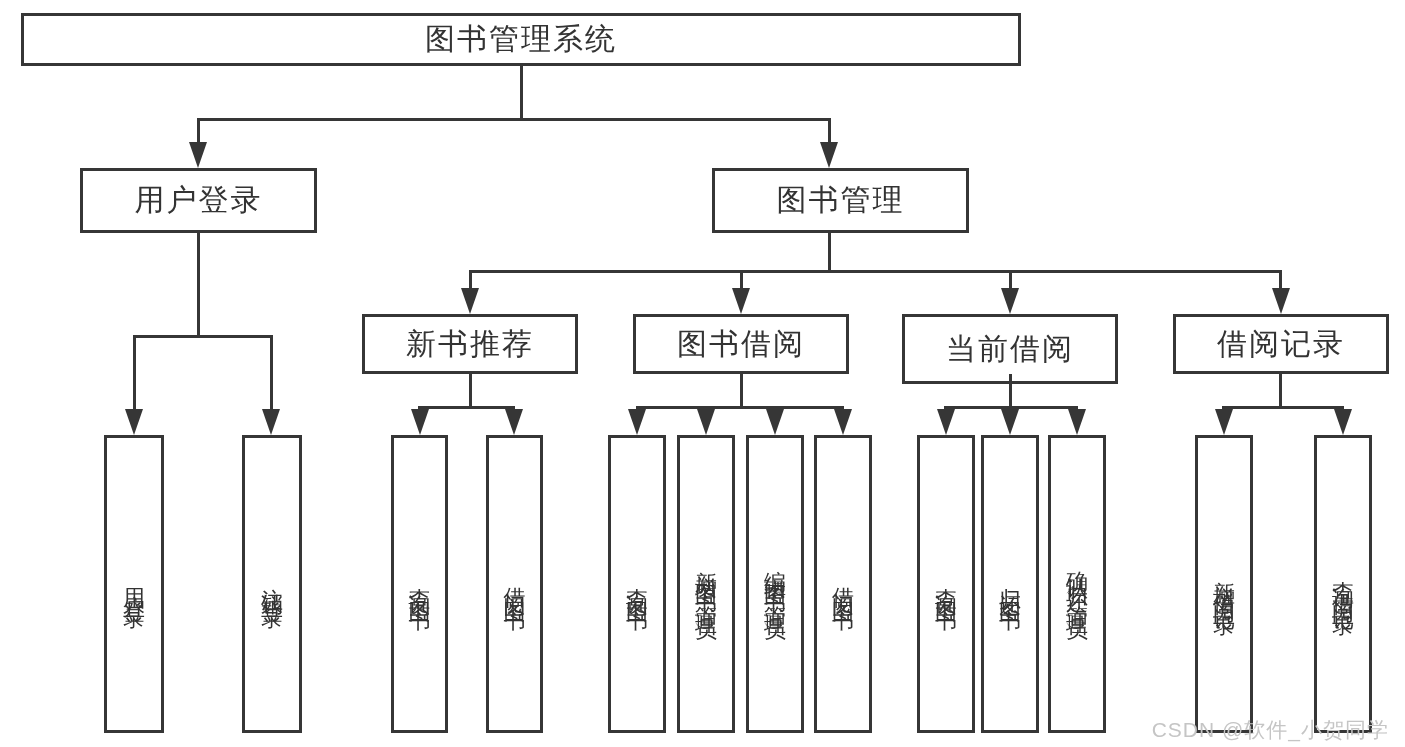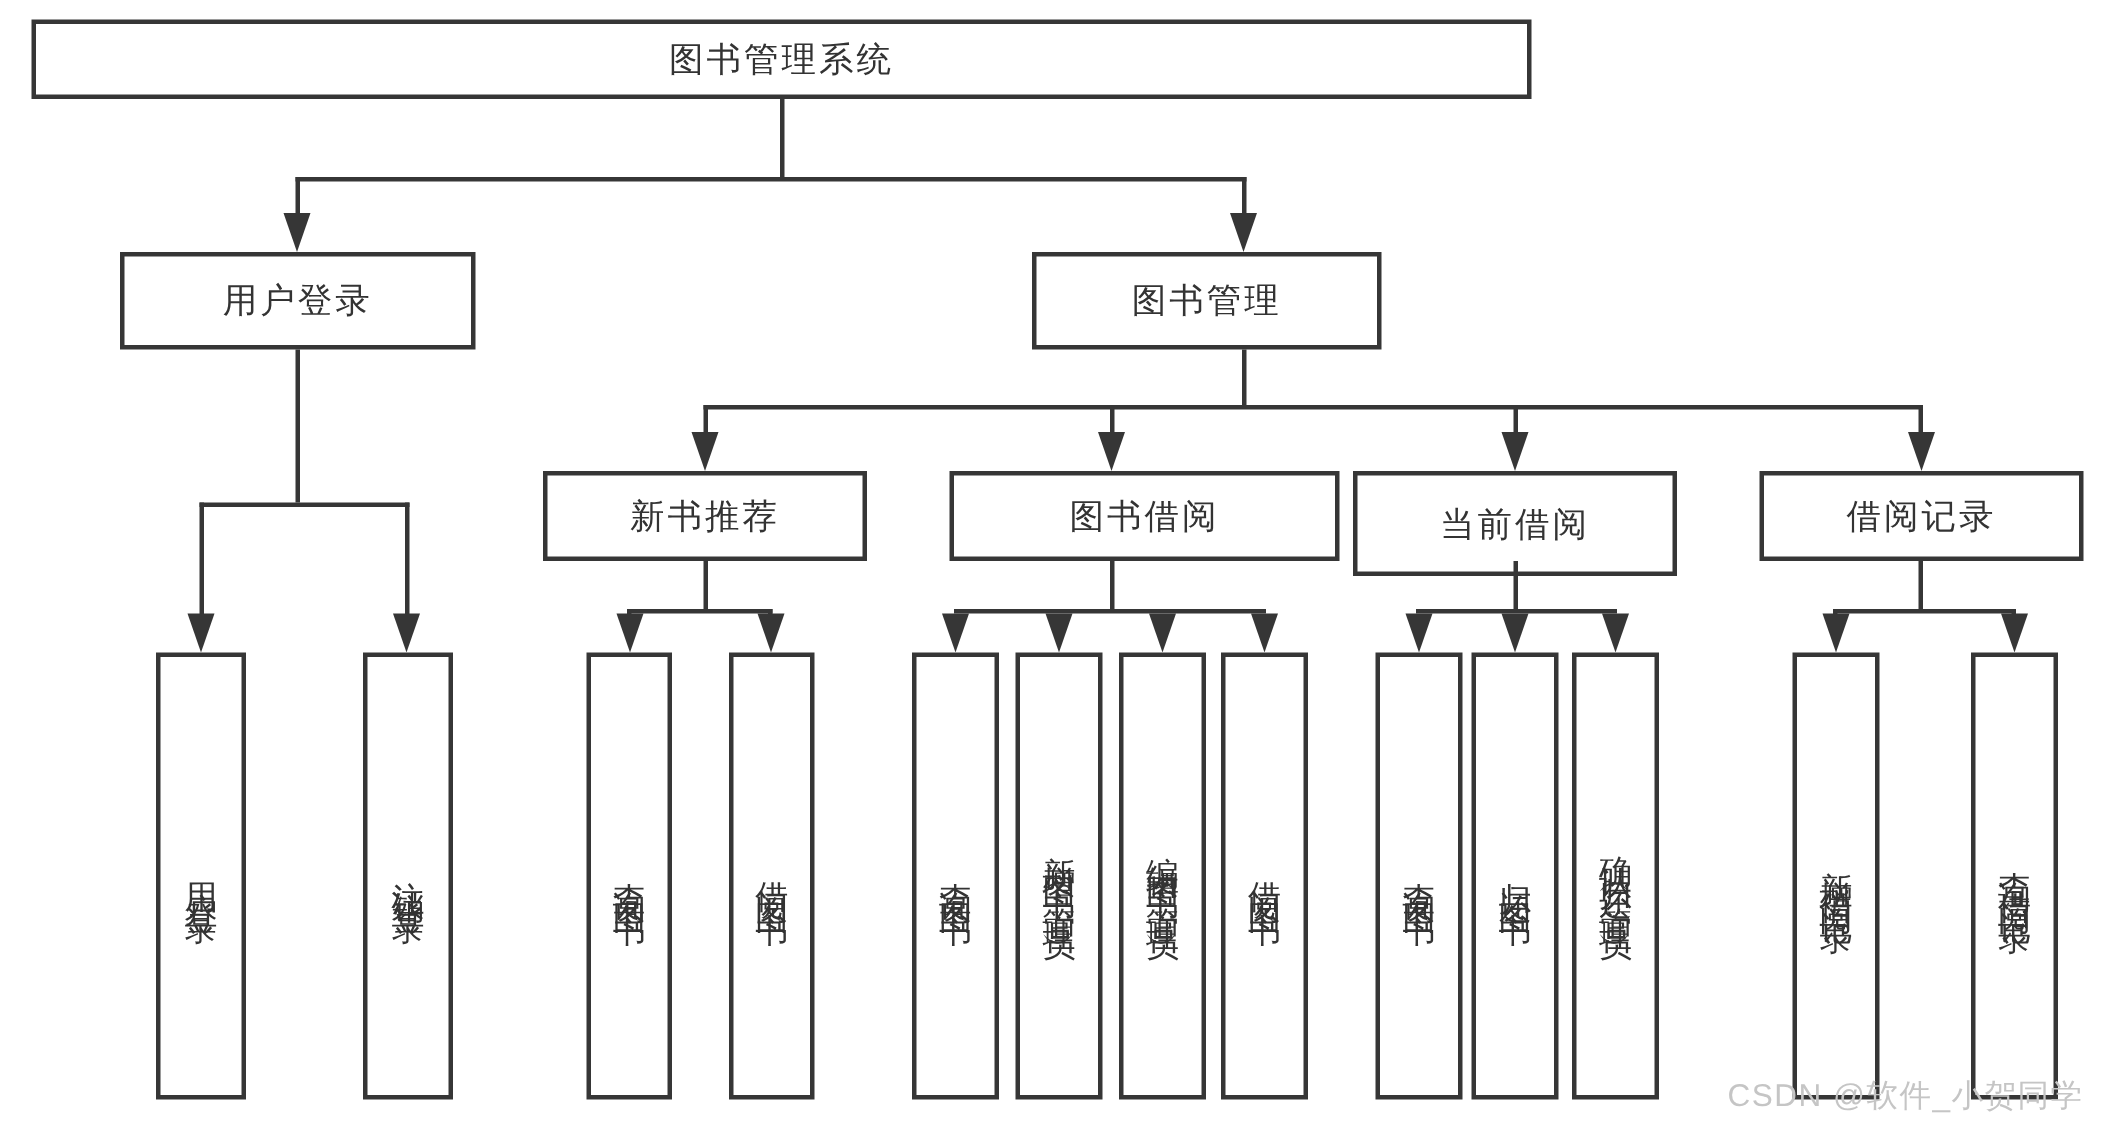--- a/index.html
+++ b/index.html
@@ -3,21 +3,21 @@
 <meta charset="utf-8">
 <style>
   html,body{margin:0;padding:0;background:#ffffff;}
   #stage{
     position:relative;width:1405px;height:747px;background:#ffffff;
     font-family:"Liberation Sans","DejaVu Sans",sans-serif;overflow:hidden;
   }
   .node{
     position:absolute;box-sizing:border-box;border:3px solid #363636;background:#ffffff;
     display:flex;align-items:center;justify-content:center;
-    color:#333333;font-size:23px;letter-spacing:2px;white-space:nowrap;
+    color:#333333;font-size:30px;letter-spacing:2px;white-space:nowrap;
   }
   .vnode{
     position:absolute;box-sizing:border-box;border:3px solid #363636;background:#ffffff;
     display:flex;align-items:center;justify-content:center;
     color:#333333;font-size:22px;
     writing-mode:vertical-rl;text-orientation:mixed;letter-spacing:7px;
     line-height:1;text-align:center;
   }
   .hline{position:absolute;height:3px;background:#363636;}
   .vline{position:absolute;width:3px;background:#363636;}
@@ -43,21 +43,21 @@
   <div class="vline" style="left:520px;top:66px;height:52px;"></div>
   <div class="hline" style="left:197px;top:118px;width:634px;"></div>
   <div class="vline" style="left:197px;top:118px;height:25px;"></div>
   <div class="vline" style="left:828px;top:118px;height:25px;"></div>
   <div class="arrow" style="left:189px;top:142px;"></div>
   <div class="arrow" style="left:820px;top:142px;"></div>
 
   <div class="node" style="left:80px;top:168px;width:237px;height:65px;">
     <span>用户登录</span>
   </div>
-  <div class="node" style="left:688px;top:168px;width:233px;height:65px;">
+  <div class="node" style="left:712px;top:168px;width:257px;height:65px;">
     <span>图书管理</span>
   </div>
 
   <div class="vline" style="left:197px;top:233px;height:102px;"></div>
   <div class="hline" style="left:133px;top:335px;width:140px;"></div>
   <div class="vline" style="left:133px;top:335px;height:75px;"></div>
   <div class="vline" style="left:270px;top:335px;height:75px;"></div>
   <div class="arrow" style="left:125px;top:409px;"></div>
   <div class="arrow" style="left:262px;top:409px;"></div>
 
@@ -75,21 +75,21 @@
   <div class="vline" style="left:1009px;top:270px;height:19px;"></div>
   <div class="vline" style="left:1279px;top:270px;height:19px;"></div>
   <div class="arrow" style="left:461px;top:288px;"></div>
   <div class="arrow" style="left:732px;top:288px;"></div>
   <div class="arrow" style="left:1001px;top:288px;"></div>
   <div class="arrow" style="left:1272px;top:288px;"></div>
 
   <div class="node" style="left:362px;top:314px;width:216px;height:60px;">
     <span>新书推荐</span>
   </div>
-  <div class="node" style="left:633px;top:314px;width:260px;height:60px;">
+  <div class="node" style="left:633px;top:314px;width:216px;height:60px;">
     <span>图书借阅</span>
   </div>
   <div class="node" style="left:902px;top:314px;width:216px;height:70px;">
     <span>当前借阅</span>
   </div>
   <div class="node" style="left:1173px;top:314px;width:216px;height:60px;">
     <span>借阅记录</span>
   </div>
 
   <div class="vline" style="left:469px;top:374px;height:32px;"></div>

